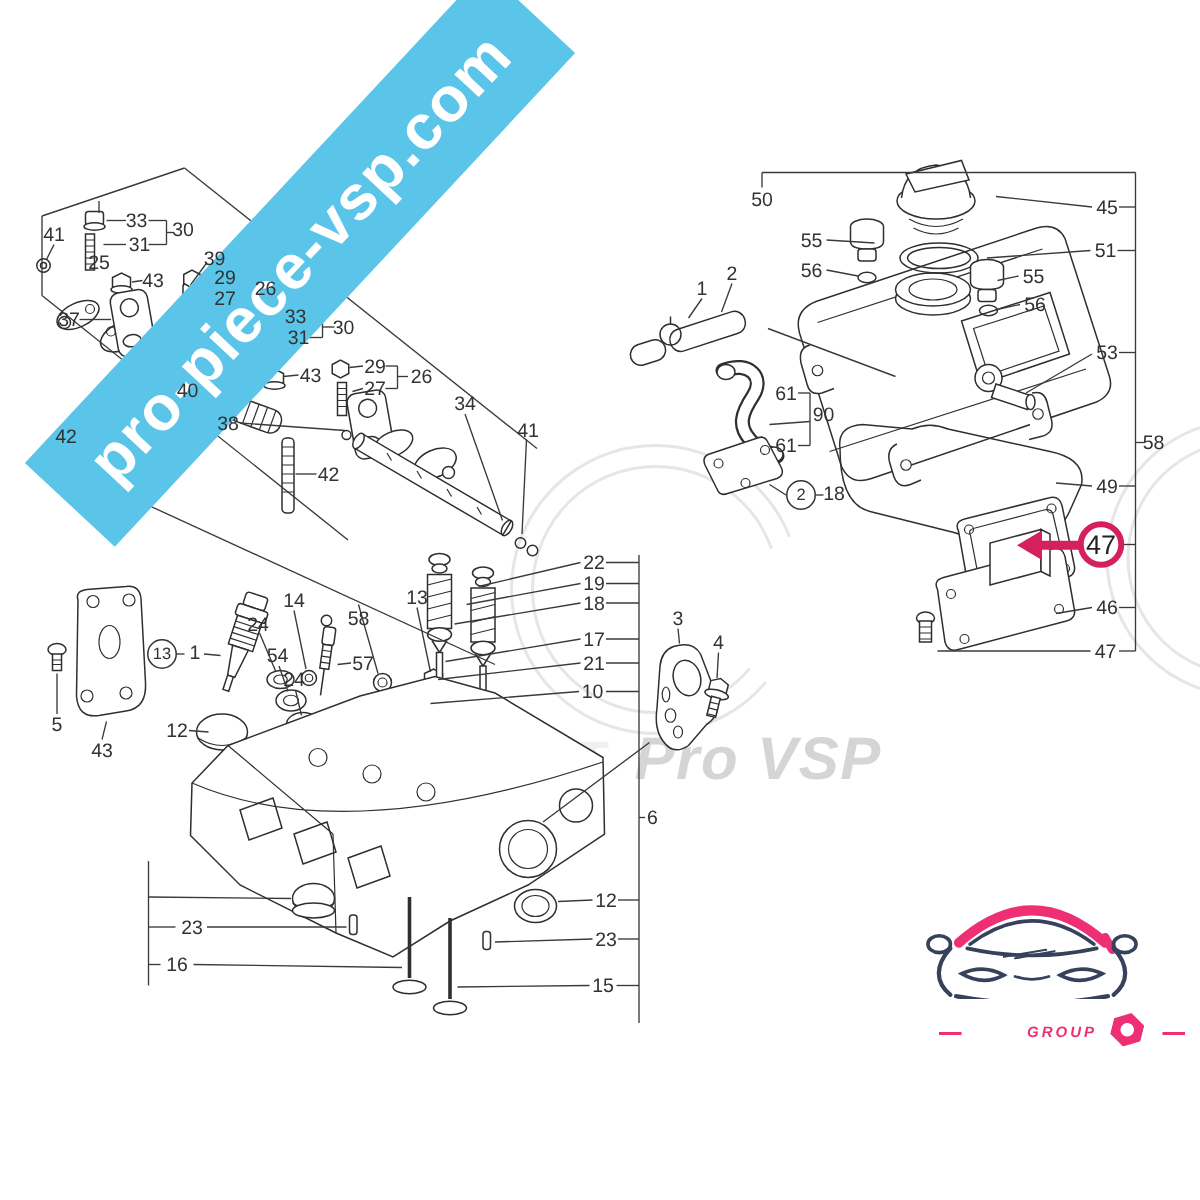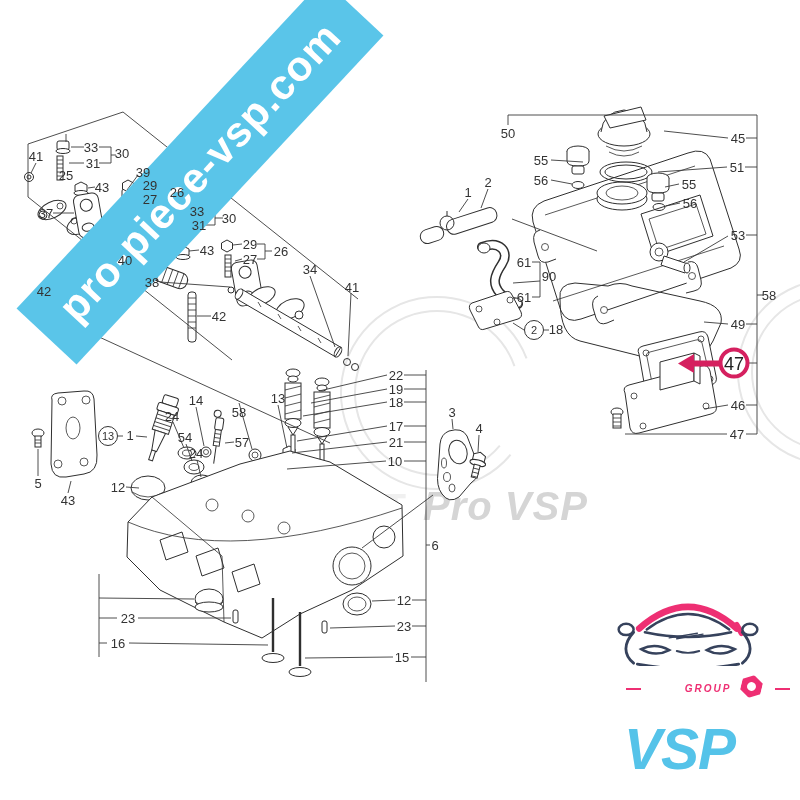--- a/index.html
+++ b/index.html
@@ -529,15 +529,14 @@
       </g>
     </svg>
     <div class="grp-row">
       <span class="grp-bar"></span>
       <span class="grp-txt">GROUP</span>
       <span class="grp-bar"></span>
     </div>
     <div class="hex">
         <i></i>
       </div>
-    <div class="vsp-txt">VSP</div>
   </div>
 </div>
 
 </body></html>

